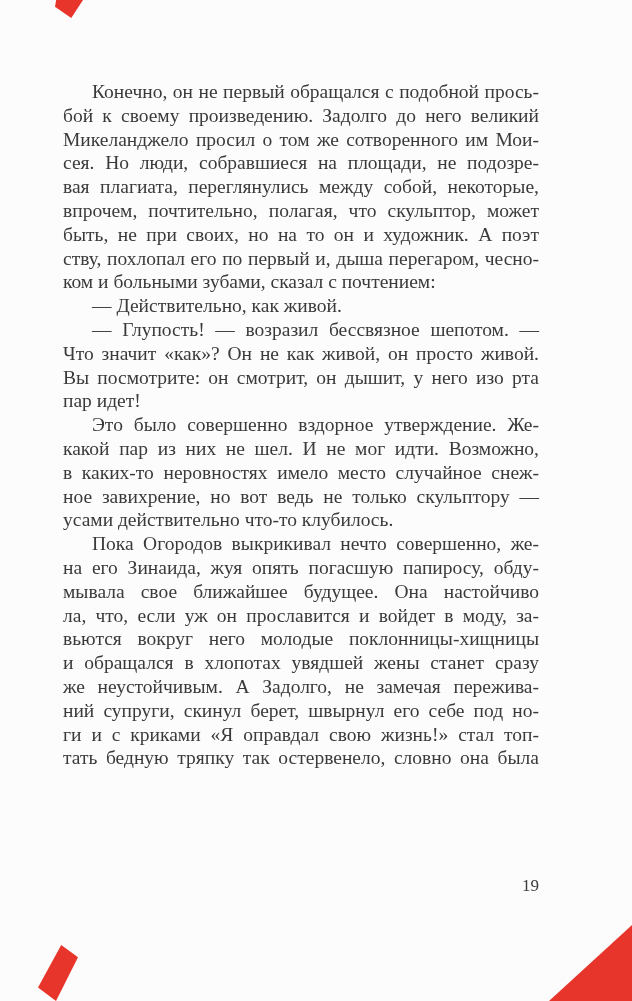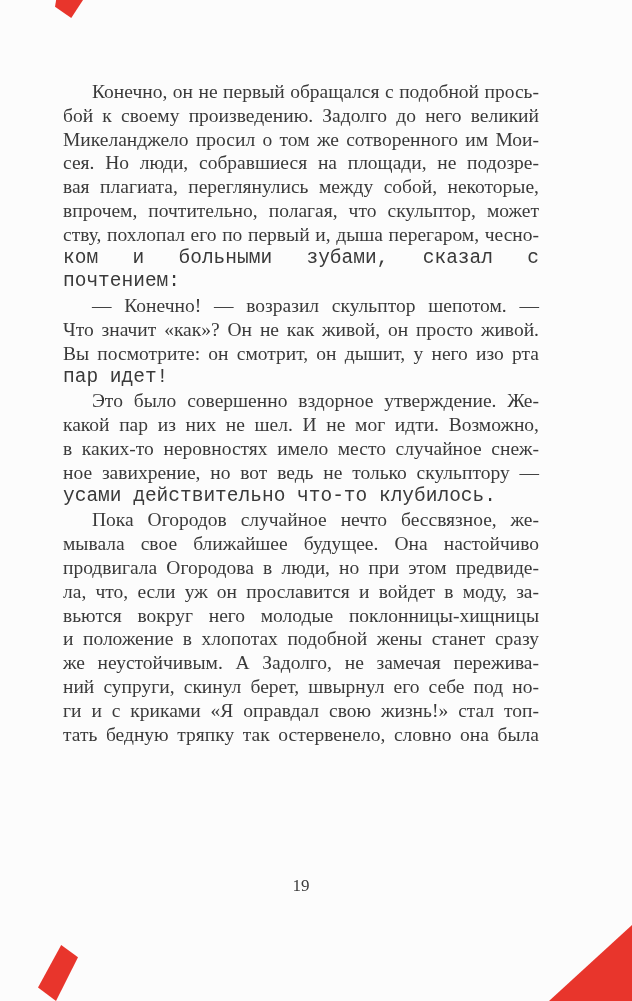--- a/index.html
+++ b/index.html
@@ -20,27 +20,27 @@
     font-size: 19.5px;
     line-height: 23.8px;
   }
   .paragraph { margin: 0; }
   .line {
     text-align: justify;
     text-align-last: justify;
     white-space: normal;
   }
   .line.indent { text-indent: 29px; }
-  .line.lastline { text-align-last: left; font-family: Liberation Mono, monospace; }
+  .line.lastline { text-align-last: left; }
   .pagenum {
     position: absolute;
     left: 63px;
     top: 876px;
     width: 476px;
-    text-align: center;
+    text-align: right;
     font-size: 17px;
     color: #3a3a3a;
   }
   .mark { position: absolute; background: #e8352c; }
   .mark-tl {
     left: 55px; top: 0; width: 28px; height: 18px;
     clip-path: polygon(4% 0%, 100% 0%, 58% 100%, 0% 38%);
   }
   .mark-bl {
     left: 38px; top: 945px; width: 40px; height: 56px;
@@ -57,43 +57,47 @@
 <div class="page" style="background: rgb(252, 252, 252);">
   <div class="mark mark-tl" style="background: rgb(232, 53, 44);"></div>
   <div class="textblock" style="color: rgb(58, 58, 58);">
       <div class="paragraph">
         <div class="line indent">Конечно, он не первый обращался с подобной прось-</div>
         <div class="line">бой к своему произведению. Задолго до него великий</div>
         <div class="line">Микеланджело просил о том же сотворенного им Мои-</div>
         <div class="line">сея. Но люди, собравшиеся на площади, не подозре-</div>
         <div class="line">вая плагиата, переглянулись между собой, некоторые,</div>
         <div class="line">впрочем, почтительно, полагая, что скульптор, может</div>
+        <div class="line">быть, не при своих, но на то он и художник. А поэт</div>
         <div class="line">ству, похлопал его по первый и, дыша перегаром, чесно-</div>
         <div class="line lastline">ком и больными зубами, сказал с почтением:</div>
       </div>
       <div class="paragraph">
-        <div class="line indent">— Конечно! — возразил скульптор шепотом. —</div>
+        <div class="line indent lastline">— Действительно, как живой.</div>
+      </div>
+      <div class="paragraph">
+        <div class="line indent">— Глупость! — возразил бессвязное шепотом. —</div>
         <div class="line">Что значит «как»? Он не как живой, он просто живой.</div>
         <div class="line">Вы посмотрите: он смотрит, он дышит, у него изо рта</div>
         <div class="line lastline">пар идет!</div>
       </div>
       <div class="paragraph">
         <div class="line indent">Это было совершенно вздорное утверждение. Же-</div>
         <div class="line">какой пар из них не шел. И не мог идти. Возможно,</div>
         <div class="line">в каких-то неровностях имело место случайное снеж-</div>
         <div class="line">ное завихрение, но вот ведь не только скульптору —</div>
         <div class="line lastline">усами действительно что-то клубилось.</div>
       </div>
       <div class="paragraph">
-        <div class="line indent">Пока Огородов случайное нечто бессвязное, же-</div>
+        <div class="line indent">Пока Огородов выкрикивал нечто совершенно, же-</div>
+        <div class="line">на его Зинаида, жуя опять погасшую папиросу, обду-</div>
         <div class="line">мывала свое ближайшее будущее. Она настойчиво</div>
-        <div class="line">продвигала Огородова в люди, но при этом предвиде-</div>
         <div class="line">ла, что, если уж он прославится и войдет в моду, за-</div>
         <div class="line">вьются вокруг него молодые поклонницы-хищницы</div>
-        <div class="line">и положение в хлопотах подобной жены станет сразу</div>
+        <div class="line">и обращался в хлопотах увядшей жены станет сразу</div>
         <div class="line">же неустойчивым. А Задолго, не замечая пережива-</div>
         <div class="line">ний супруги, скинул берет, швырнул его себе под но-</div>
         <div class="line">ги и с криками «Я оправдал свою жизнь!» стал топ-</div>
         <div class="line">тать бедную тряпку так остервенело, словно она была</div>
       </div>
     </div>
   <div class="pagenum">19</div>
   <div class="mark mark-bl" style="background: rgb(232, 53, 44);"></div>
   <div class="mark mark-br" style="background: rgb(232, 53, 44);"></div>
 </div>

